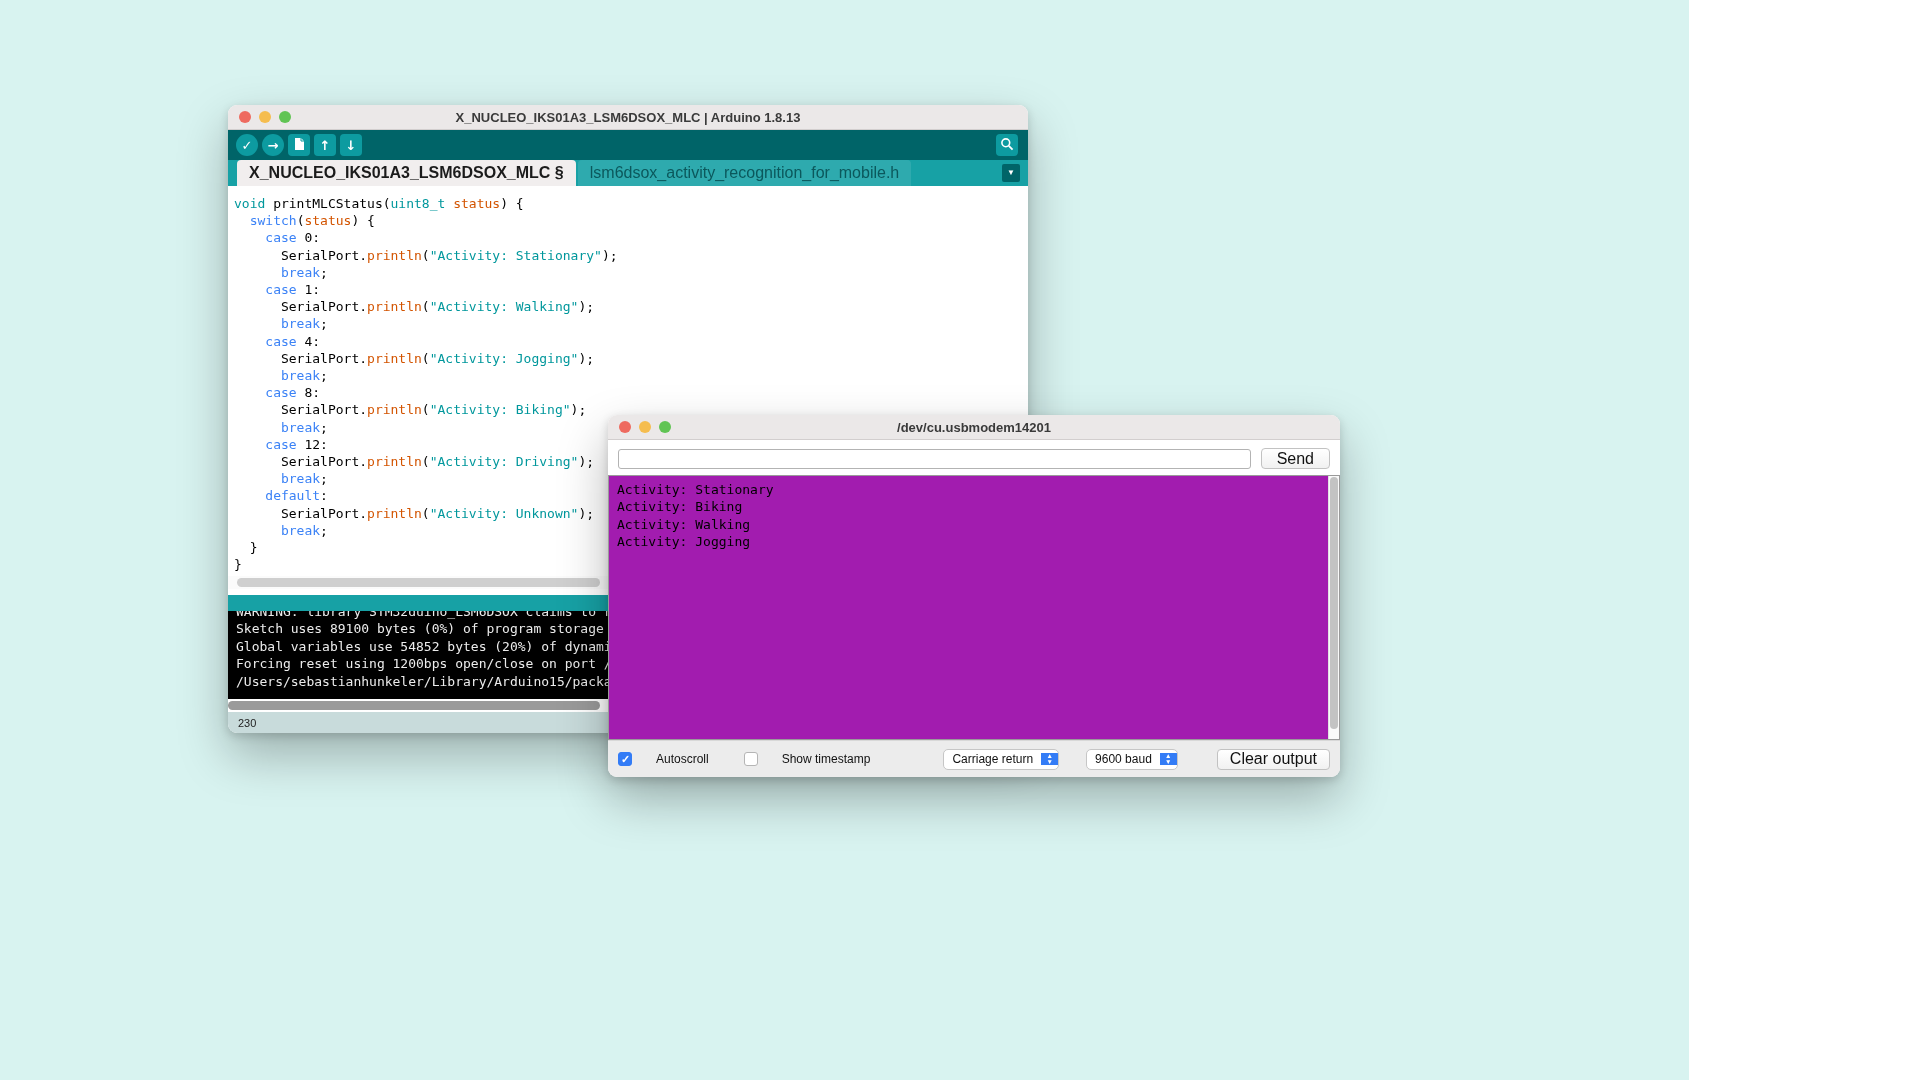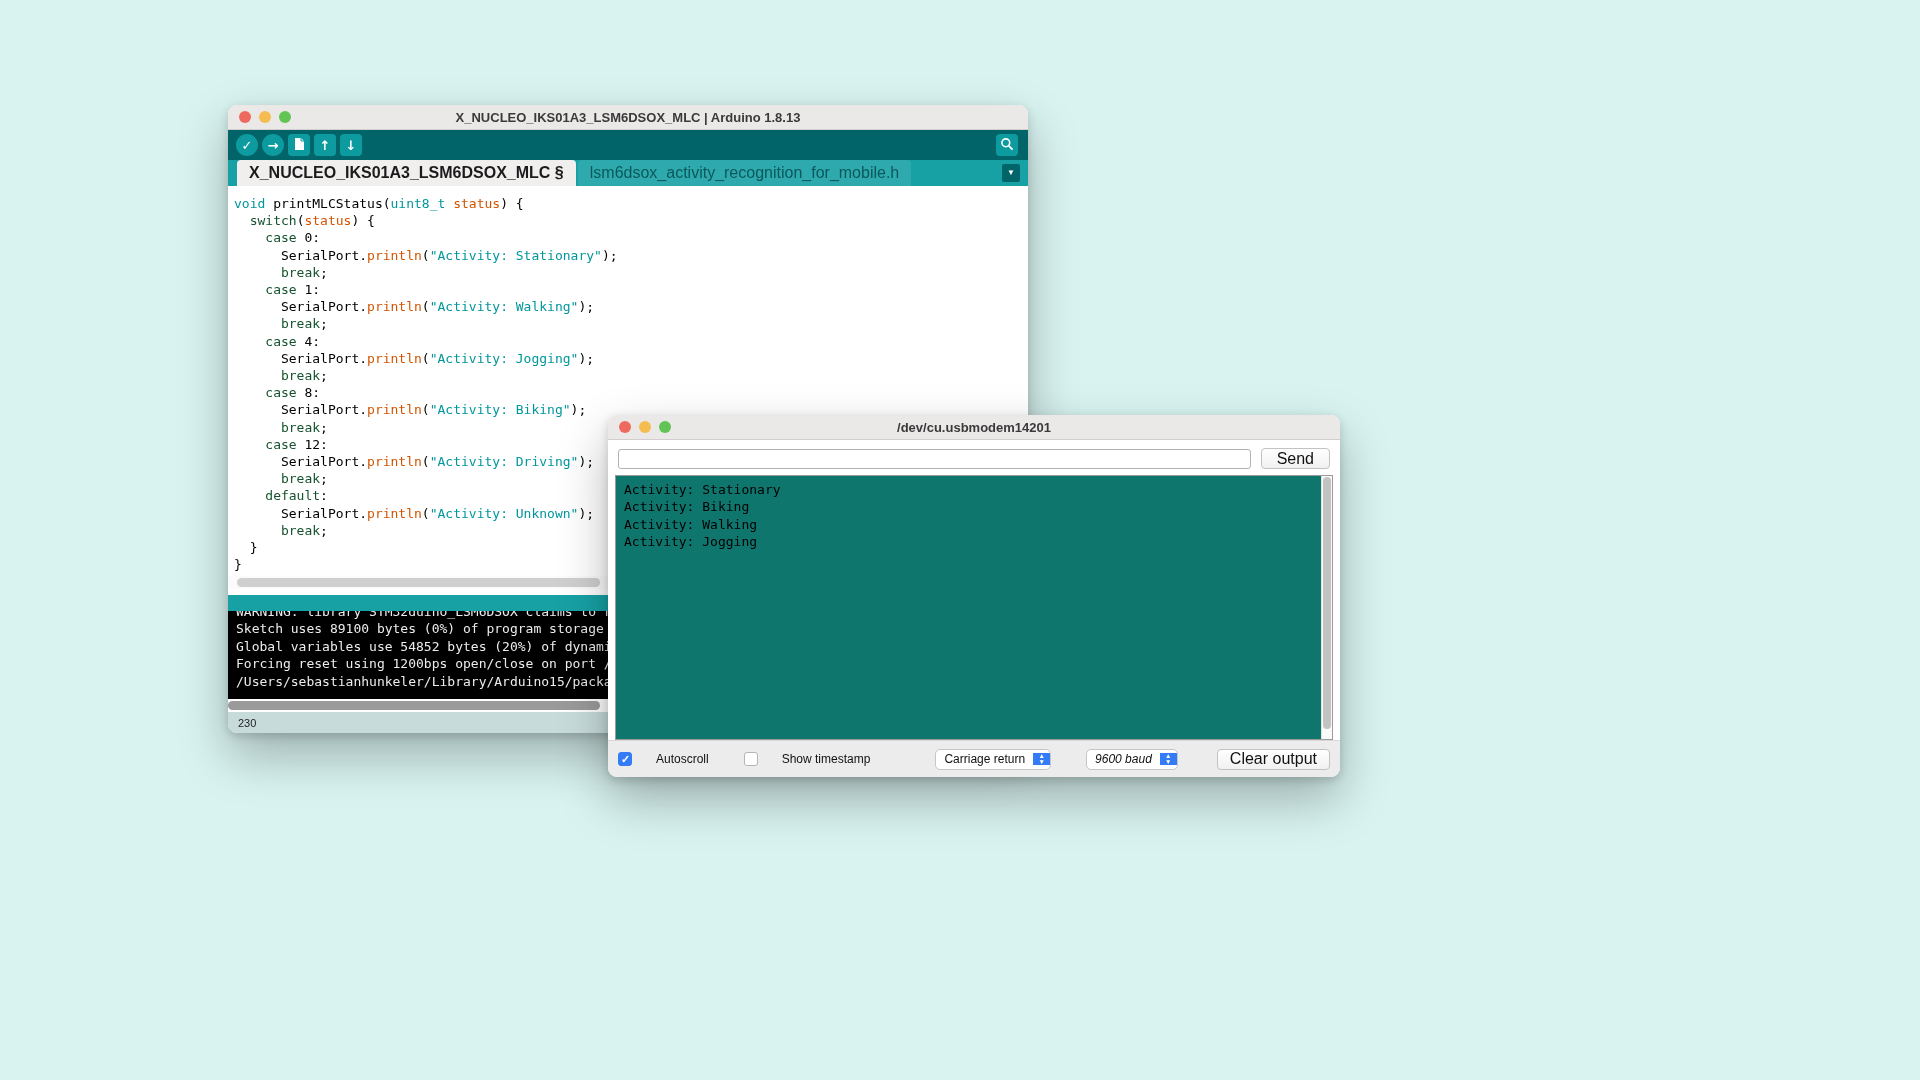--- a/index.html
+++ b/index.html
@@ -1,18 +1,18 @@
 <!DOCTYPE html>
 <html><head>
 <meta charset="utf-8">
 <style>
   * { box-sizing: border-box; margin: 0; padding: 0; }
   html,body { width:1920px; height:1080px; }
   .stage {
-    position: relative; width: 1920px; height: 1080px;
+    position: relative; width: 1689px; height: 1080px;
     background: #d8f3f0; overflow: hidden;
     font-family: "Liberation Sans", sans-serif;
   }
   .window {
     position: absolute; border-radius: 9px;
     box-shadow: 0 22px 50px rgba(0,0,0,.28), 0 3px 10px rgba(0,0,0,.16);
     display: flex; flex-direction: column;
   }
   .ide { left: 228px; top: 105px; width: 800px; height: 628px; background: #fff; z-index: 10; }
   .serial { left: 608px; top: 415px; width: 732px; height: 362px; background: #fff; z-index: 20; }
@@ -51,21 +51,21 @@
     background: #006468; border: none; color: #fff; border-radius: 2px;
     display: flex; align-items: center; justify-content: center; cursor: pointer;
   }
   .tab-menu span { font-size: 8px; line-height: 1; }
 
   
   .editor { flex: 1 1 auto; background: #fff; overflow: hidden; }
   .code { padding: 9px 0 0 6px; font: 13px/17.2px "DejaVu Sans Mono", monospace; white-space: pre; color: #000; }
   .tk-d { color: #000; }
   .tk-t { color: #00979c; }
-  .tk-k { color: #14532d; }
+  .tk-k { color: #3b82f6; }
   .tk-o { color: #d35400; }
   .tk-s { color: #00979c; }
 
   .hscroll { position: relative; flex: none; }
   .editor-hscroll { height: 13px; background: #fbfbfb; }
   .thumb1 { position: absolute; left: 9px; top: 2px; width: 363px; height: 9px; background: #cfcfcf; border-radius: 5px; }
   .gap { height: 6px; background: #fff; flex: none; }
   .console-header { height: 16px; background: #17a1a5; flex: none; }
   .console { height: 88px; background: #000; overflow: hidden; flex: none; padding: 0 8px; }
   .console-inner { margin-top: -8px; font: 13px/17.4px "DejaVu Sans Mono", monospace; color: #ececec; white-space: pre; }
@@ -80,21 +80,21 @@
     flex: 1; height: 20px; border: 1px solid #b3b3b3; border-radius: 3px;
     font-size: 13px; padding: 0 6px; background: #fff; outline: none;
     font-family: "Liberation Sans", sans-serif;
   }
   .mac-btn {
     height: 21px; border: 1px solid #c2c2c2; border-radius: 4px;
     background: linear-gradient(#ffffff, #f1f1f1); font-size: 16px; color: #111;
     cursor: pointer; font-family: "Liberation Sans", sans-serif;
   }
   .send-btn { padding: 0 15px; flex: none; }
-  .output-wrap { flex: 1 1 auto; margin: 0 7px; border: 1px solid #9a9a9a; position: relative; background: #0f766e; overflow: hidden; }
+  .output-wrap { flex: 1 1 auto; margin: 0 0; border: 1px solid #9a9a9a; position: relative; background: #a21caf; overflow: hidden; }
   .output { padding: 5px 8px; font: 13px/17.4px "DejaVu Sans Mono", monospace; color: #000; white-space: pre; }
   .vscroll { position: absolute; top: 0; right: 0; bottom: 0; width: 11px; background: #fafafa; border-left: 1px solid #e2e2e2; }
   .vthumb { position: absolute; top: 1px; left: 1px; width: 8px; height: 252px; background: #c3c3c3; border-radius: 4px; }
 
   .serial-bottom {
     height: 37px; background: #ececec; border-top: 1px solid #d8d8d8;
     border-radius: 0 0 9px 9px; display: flex; align-items: center;
     padding: 0 10px; flex: none; gap: 19px;
   }
   .checkbox {
@@ -105,21 +105,21 @@
   .checkbox.checked::after {
     content: "✓"; position: absolute; color: #fff; font-size: 11px;
     left: 2px; top: 0px; font-weight: 700; line-height: 12px;
   }
   .cb-label { font-size: 12px; color: #111; margin-right: 16px; white-space: nowrap; }
   .popup {
     height: 21px; background: #fff; border: 1px solid #c6c6c6; border-radius: 5px;
     display: flex; align-items: center; cursor: pointer; flex: none; overflow: hidden;
   }
   .popup.first { margin-left: auto; }
-  .popup.baud { margin-left: 16px; font-style: italic; }
+  .popup.baud { margin-left: 8px; }
   .popup-label { padding: 0 8px; font-size: 12px; color: #111; white-space: nowrap; display: flex; align-items: center; }
   .popup-cap {
     width: 17px; background: #337cf6; display: flex; flex-direction: column;
     align-items: center; justify-content: center; color: #fff; flex: none;
   }
   .chev { font-style: normal; font-size: 6.5px; line-height: 6px; }
   .chev.up::after { content: "▲"; }
   .chev.down::after { content: "▼"; }
   .clear-btn { padding: 0 12px; margin-left: 20px; flex: none; }
 </style>

